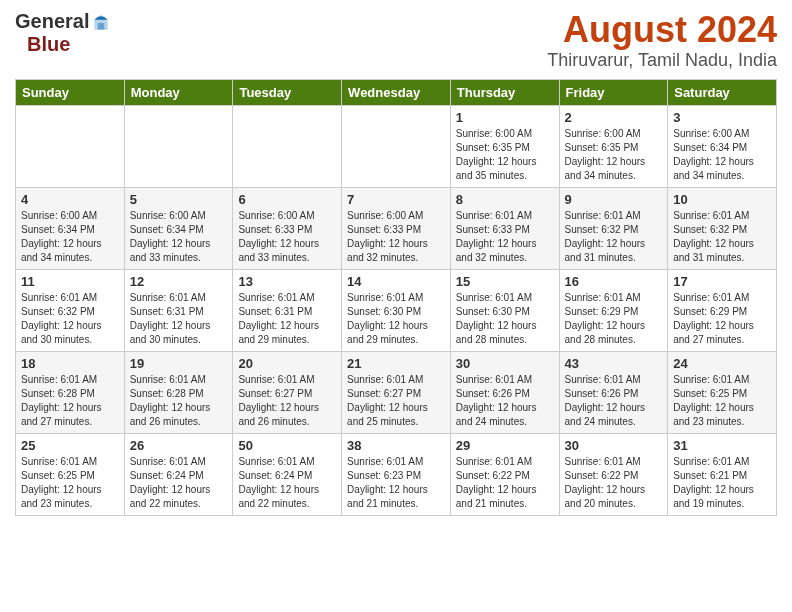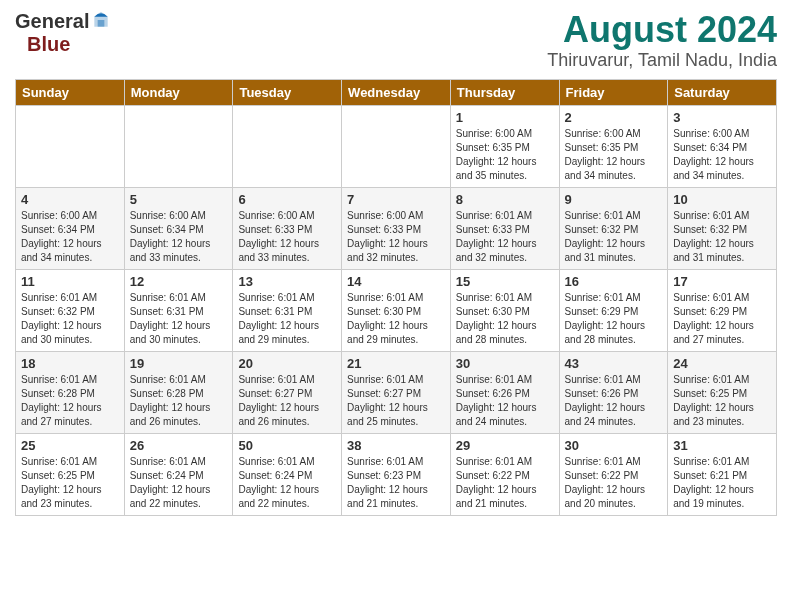--- a/index.html
+++ b/index.html
@@ -3,32 +3,32 @@
   <meta charset="utf-8">
   <style>
     * { box-sizing: border-box; margin: 0; padding: 0; }
     body { font-family: Arial, sans-serif; background: #fff; width: 792px; height: 612px; overflow: hidden; }
     
     .container { width: 792px; padding: 10px 15px; }
     
     .header { display: flex; justify-content: space-between; align-items: flex-start; margin-bottom: 8px; }
     
     .logo { display: flex; flex-direction: column; }
-    .logo-text { display: flex; align-items: flex-start; }
+    .logo-text { display: flex; align-items: flex-end; }
     .logo-general { font-size: 20px; font-weight: bold; color: #333; }
     .logo-blue { font-size: 20px; font-weight: bold; color: #7f1d1d; margin-left: 12px; }
     .logo-icon { width: 20px; height: 20px; margin-left: 2px; }
     
     .title-block { text-align: right; }
-    .main-title { font-size: 36px; font-weight: bold; color: #0f766e; line-height: 1.1; }
+    .main-title { font-size: 36px; font-weight: bold; color: #c2410c; line-height: 1.1; }
     .subtitle { font-size: 18px; color: #555; }
     
     table { width: 100%; border-collapse: collapse; table-layout: fixed; }
     
-    thead th { background-color: #a16207; color: #fff; text-align: left; padding: 5px 6px; font-size: 13px; font-weight: bold; border: 1px solid #ccc; }
+    thead th { background-color: #4d7c0f; color: #fff; text-align: left; padding: 5px 6px; font-size: 13px; font-weight: bold; border: 1px solid #ccc; }
     
     tbody tr { border: 1px solid #ccc; }
     tbody td { border: 1px solid #ccc; vertical-align: top; padding: 4px 5px; height: 80px; font-size: 10.5px; color: #333; background: #fff; }
     tbody tr:nth-child(even) td { background: #f5f5f5; }
     
     .day-num { font-size: 13px; font-weight: bold; display: block; margin-bottom: 2px; }
     .day-info { font-size: 10px; line-height: 1.4; color: #333; }
     .empty { background: #fff !important; }
   </style>
 </head>

